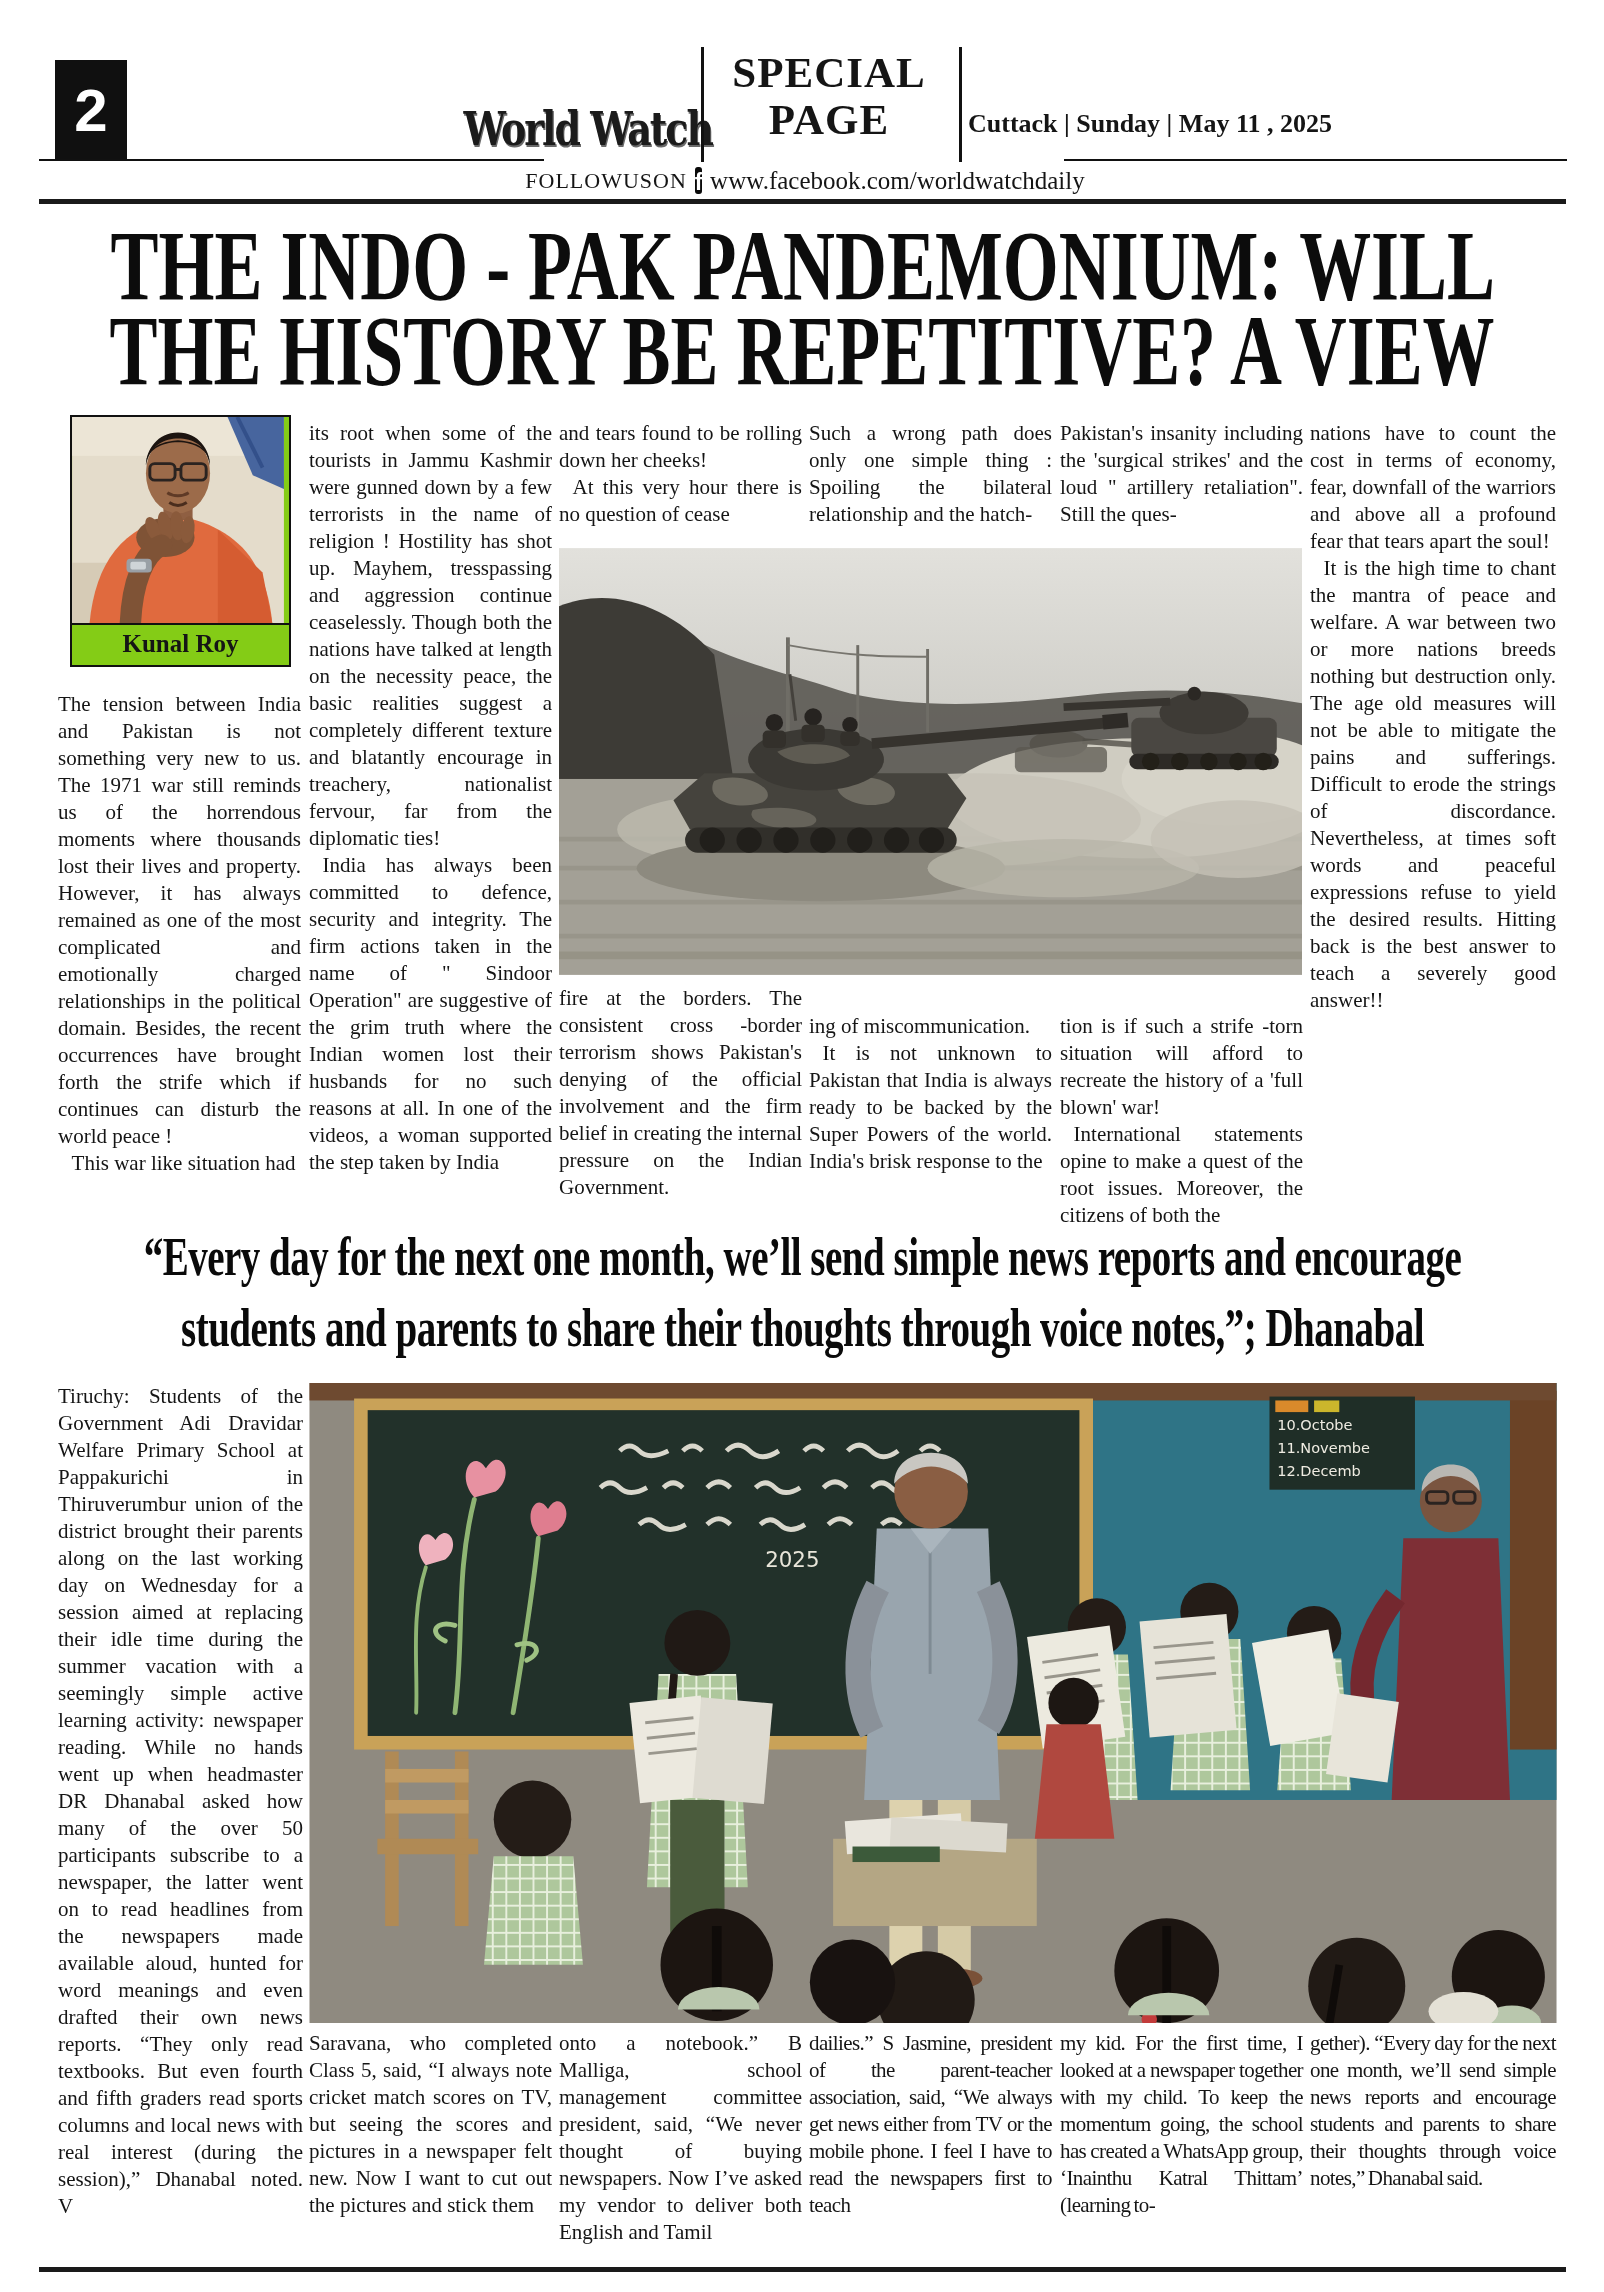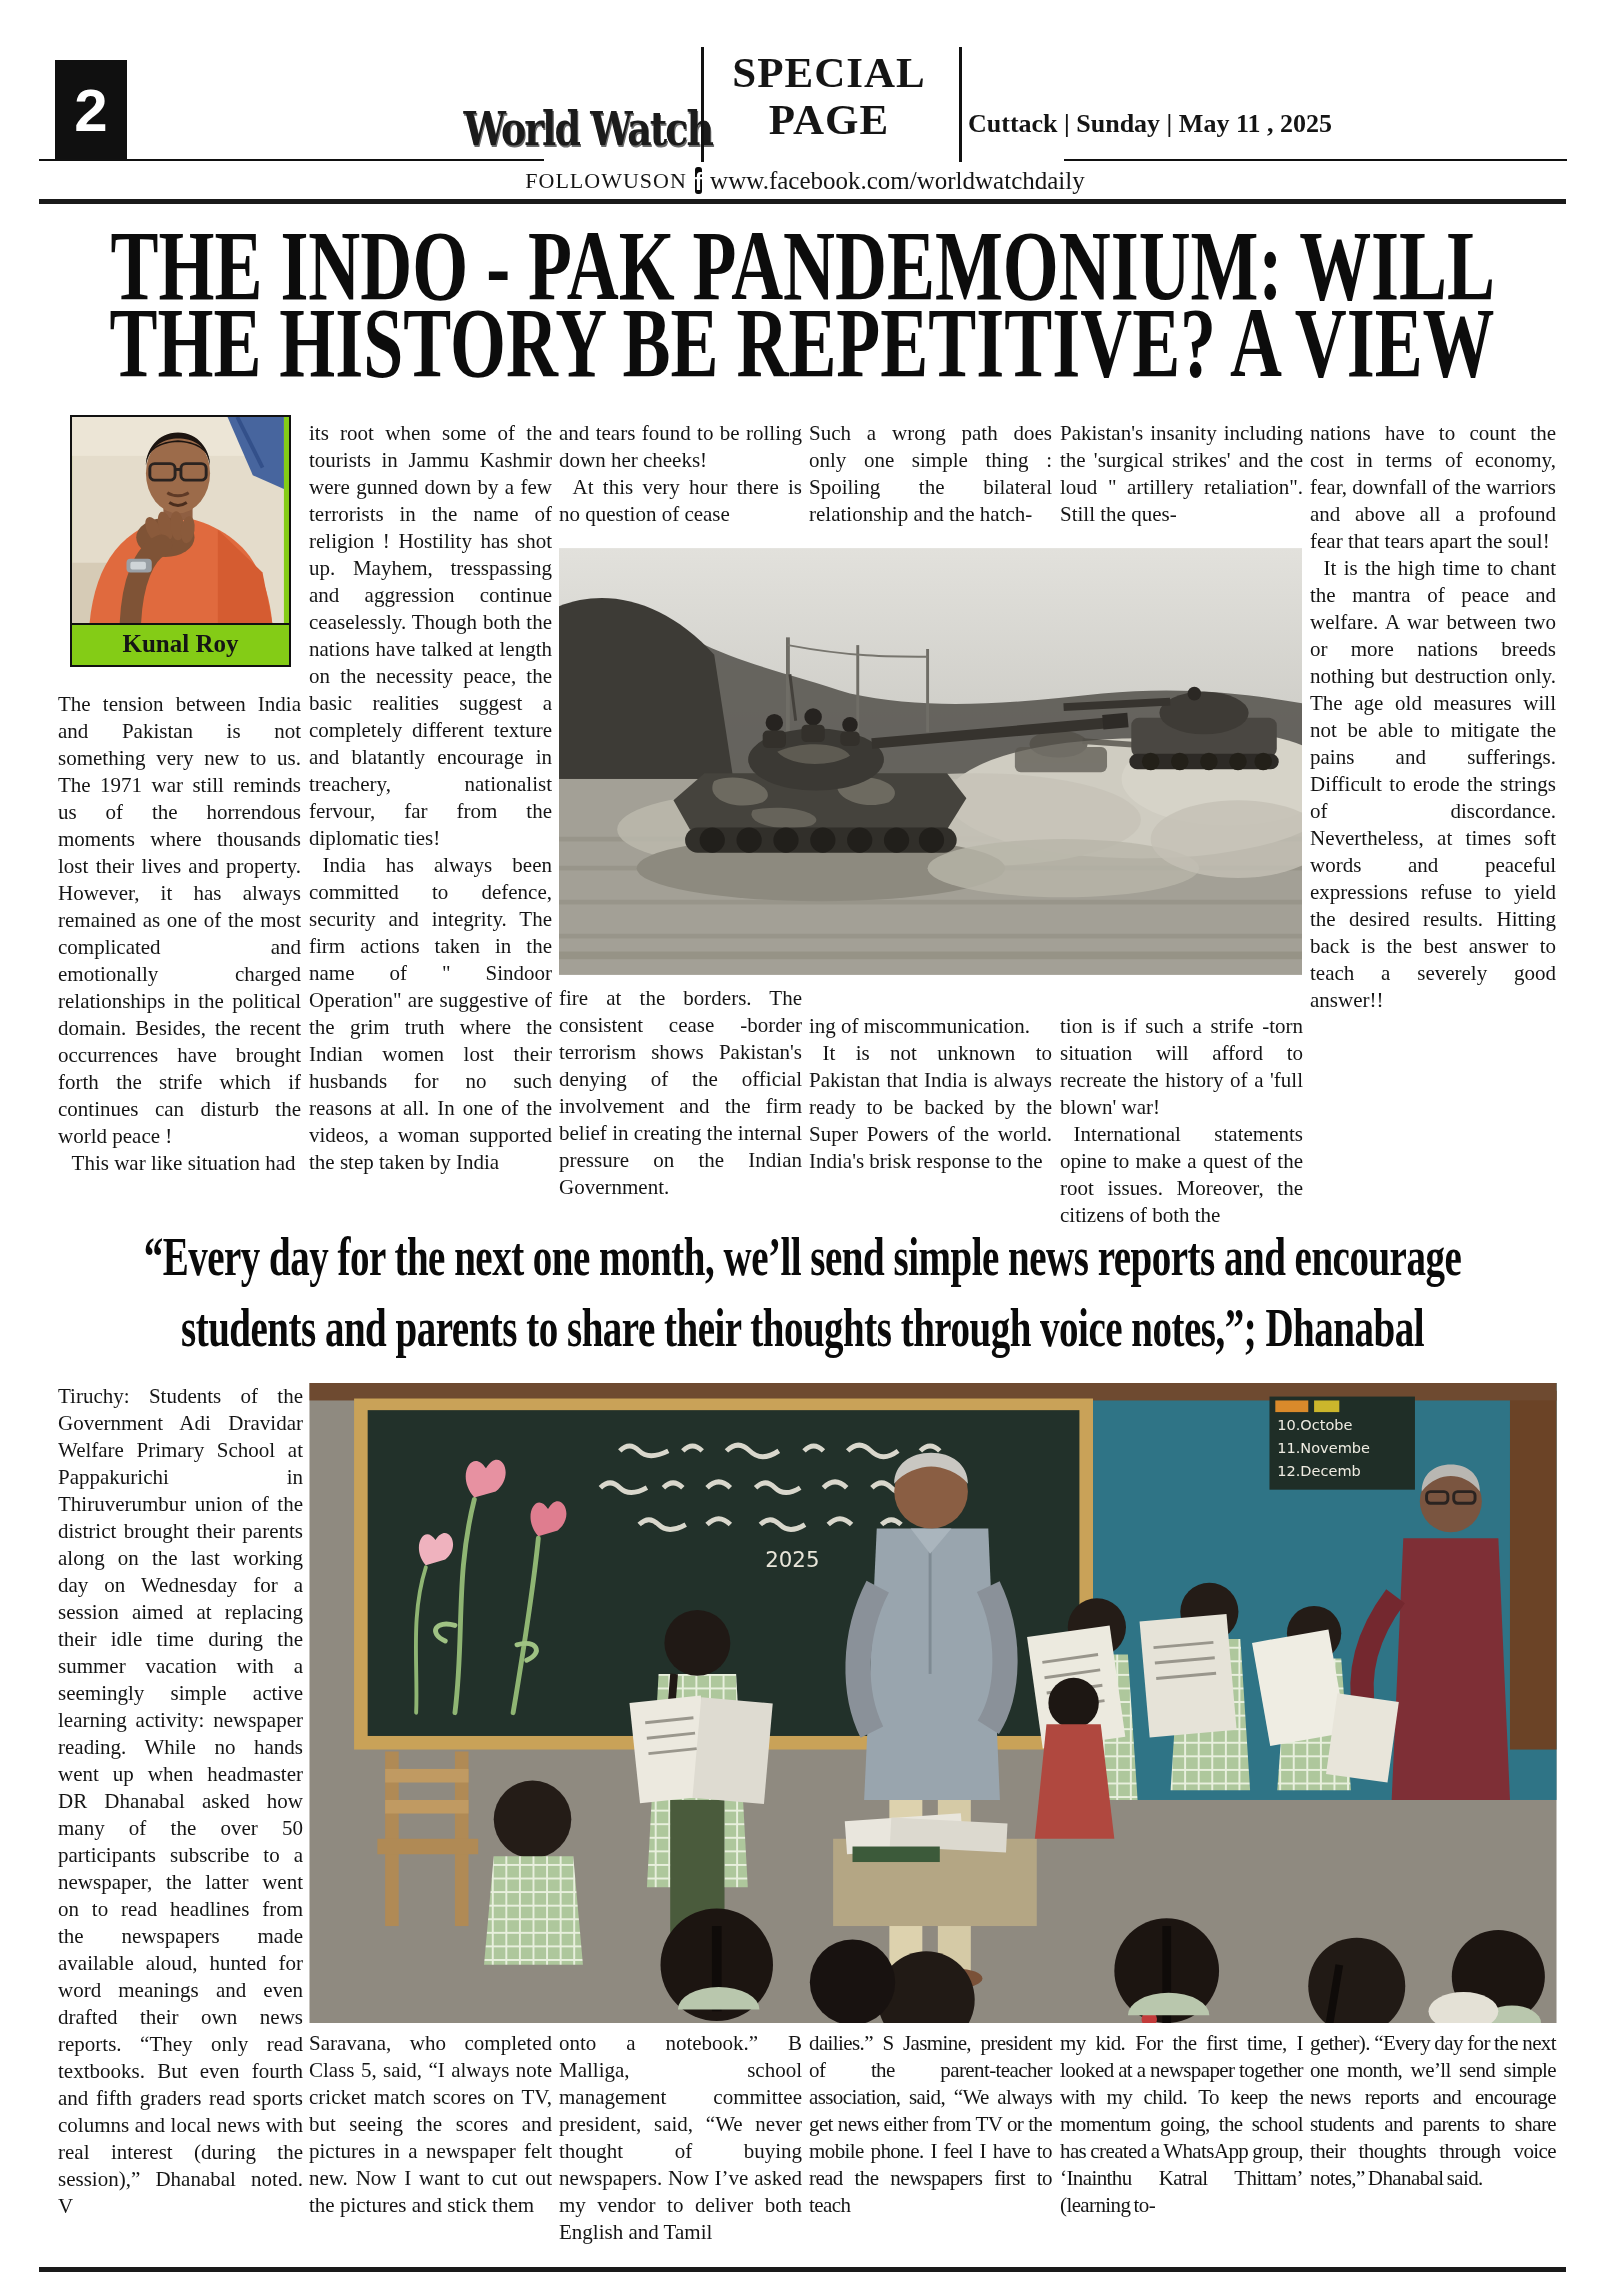--- a/index.html
+++ b/index.html
@@ -68,21 +68,21 @@
       <span class="fol">FOLLOWUSON</span>
       <span class="fb">f</span>
       <span class="url">www.facebook.com/worldwatchdaily</span>
     </div>
     <div class="thickrule" style="top:199px;"></div>
   </div>
 
   <div class="hline" style="top:208px;">
     <span>THE INDO - PAK PANDEMONIUM: WILL</span>
   </div>
-  <div class="hline" style="top:285px;">
+  <div class="hline" style="top:293px;">
     <span>THE HISTORY BE REPETITIVE? A VIEW</span>
   </div>
 
   <figure class="authorfig" style="margin:0;">
     <svg class="photo" width="212" height="206" viewBox="0 0 218 212">
       <rect width="218" height="212" fill="#e4dccb"></rect>
       <rect x="0" y="0" width="218" height="40" fill="#ece5d6"></rect>
       <path d="M160,0 L218,0 L218,74 L186,60 Z" fill="#47659e"></path>
       <path d="M170,0 L196,52" stroke="#33508a" stroke-width="4" fill="none"></path>
       <rect x="0" y="150" width="60" height="62" fill="#d6cbb6"></rect>
@@ -210,21 +210,21 @@
         <circle cx="384" cy="301" r="13" fill="#211f1b"></circle>
       </g>
 
       <ellipse cx="520" cy="330" rx="140" ry="30" fill="#b8b5a9" opacity="0.8"></ellipse>
       <ellipse cx="700" cy="300" rx="90" ry="40" fill="#c4c1b5" opacity="0.8"></ellipse>
       <path d="M0,420 H766" stroke="#85826f" stroke-width="8" opacity="0.4"></path>
     </svg>
   </figure>
 
   <div class="col" style="left:559px;top:985px;width:243px;">
-    <div class="para">fire at the borders. The consistent cease -border terrorism shows Pakistan's denying of the official involvement and the firm belief in creating the internal pressure on the Indian Government.</div>
+    <div class="para">fire at the borders. The consistent cross -border terrorism shows Pakistan's denying of the official involvement and the firm belief in creating the internal pressure on the Indian Government.</div>
   </div>
   <div class="col" style="left:809px;top:1013px;width:243px;">
     <div class="para">ing of miscommunication.</div>
     <div class="para">It is not unknown to Pakistan that India is always ready to be backed by the Super Powers of the world. India's brisk response to the</div>
   </div>
   <div class="col" style="left:1060px;top:985px;width:243px;margin-top:28px;">
     <div class="para">tion is if such a strife -torn situation will afford to recreate the history of a 'full blown' war!</div>
     <div class="para">International statements opine to make a quest of the root issues. Moreover, the citizens of both the</div>
   </div>
 

